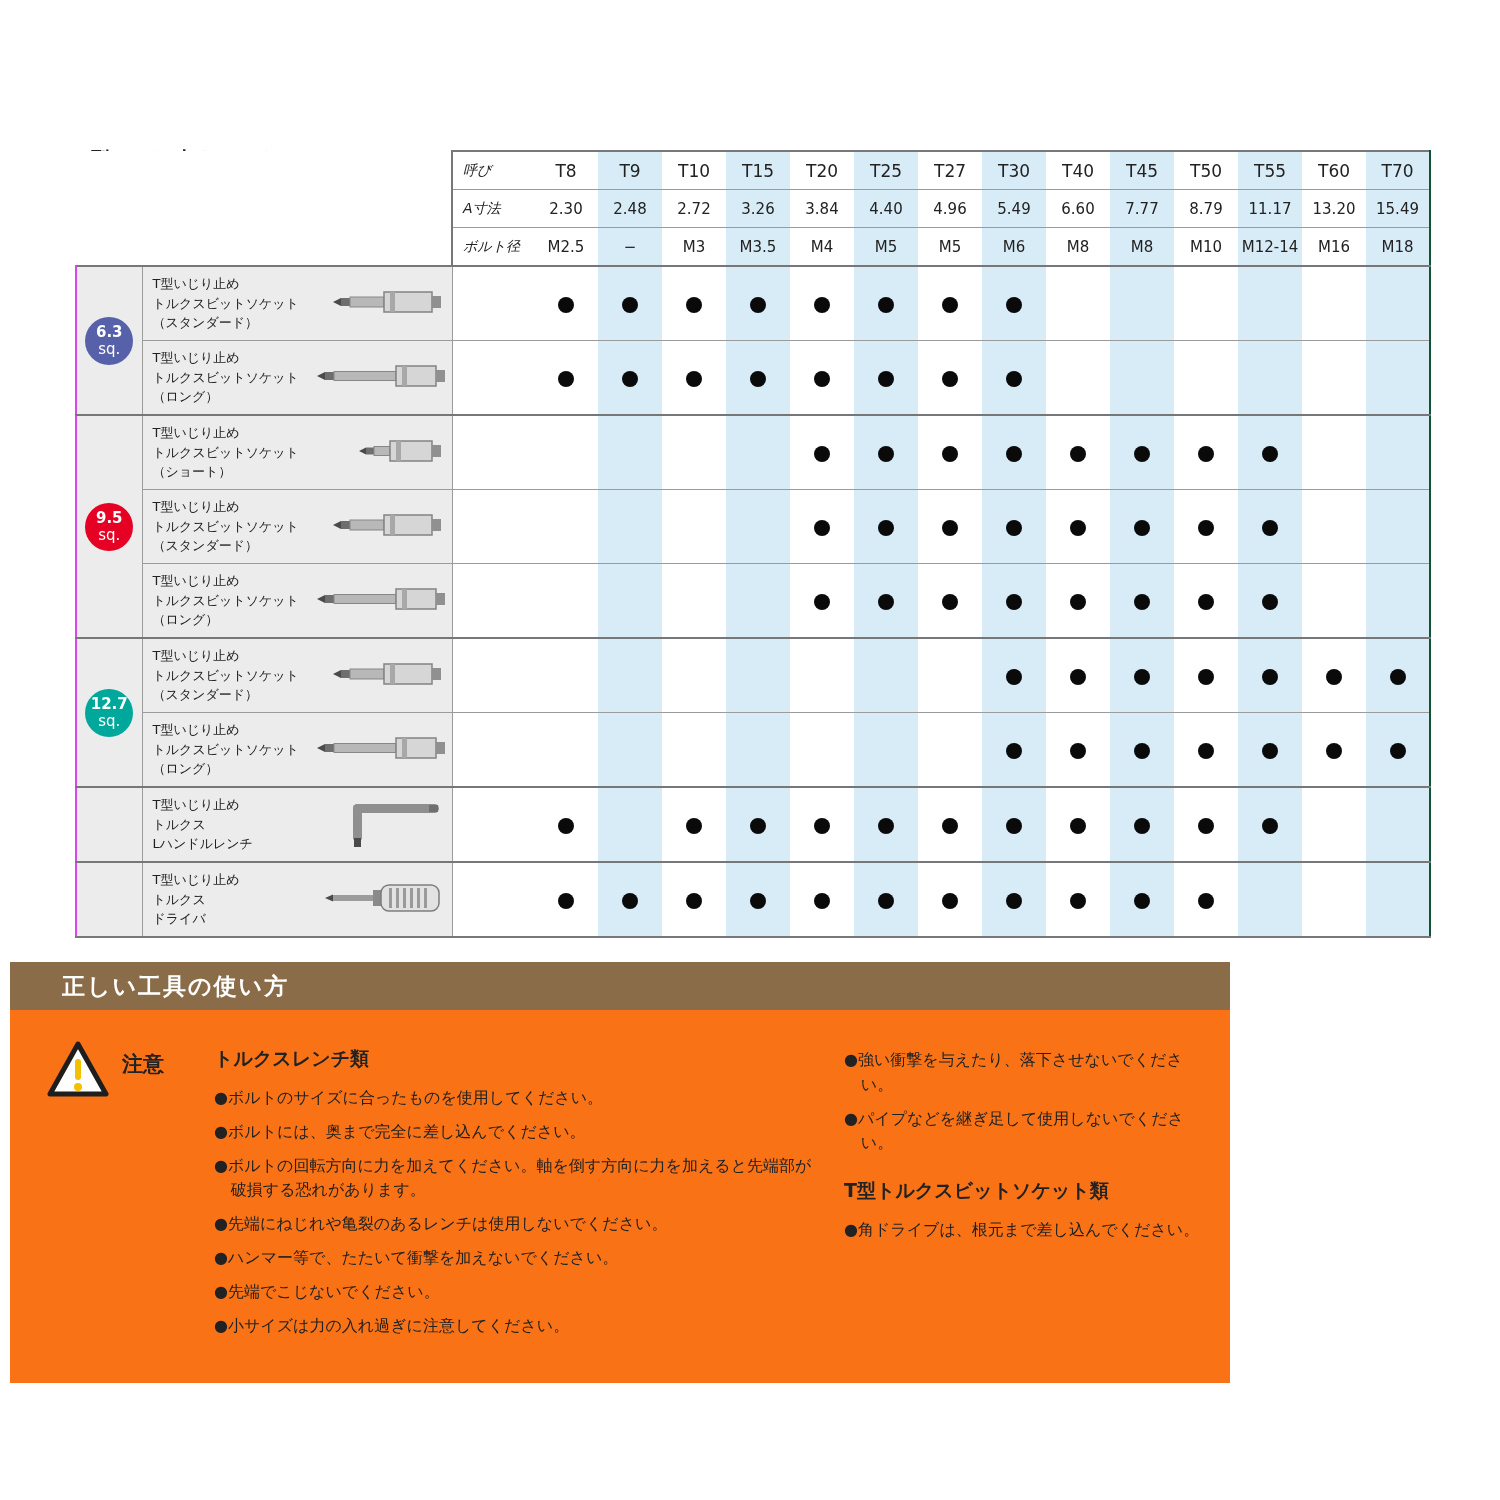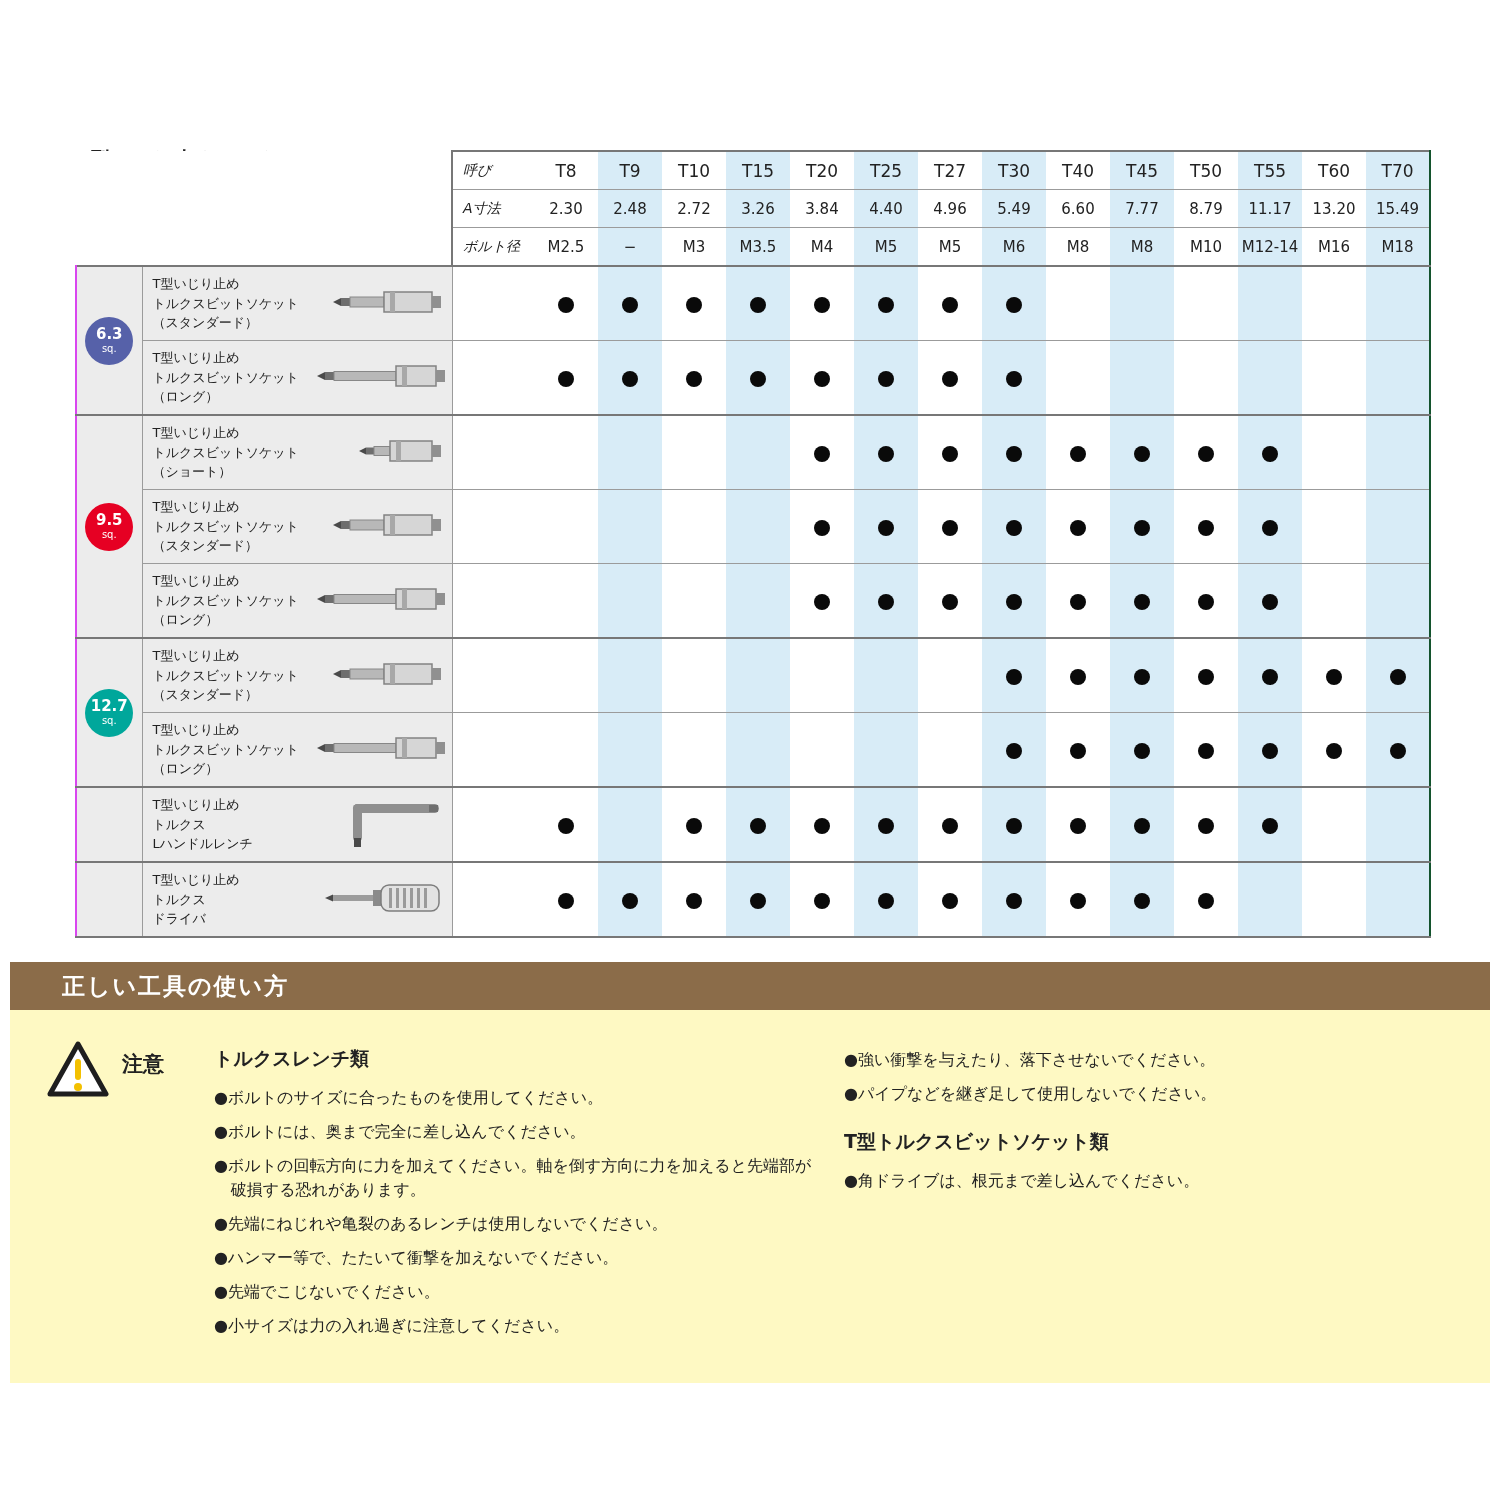--- a/index.html
+++ b/index.html
@@ -35,28 +35,28 @@
   #matrix-table .spacer    { border-right: none; }
   #matrix-table .dot-cell  { border-left: none; border-right: none; text-align: center; vertical-align: middle; }
   #matrix-table .stripe    { background: #d8ecf7; }
   #matrix-table .colend    { border-right: 2px solid #14532d; }
   #matrix-table .gend      { border-bottom: 2px solid #777; }
 
   .lbl-line { font-size: 13px; line-height: 1.5; padding-left: 10px; white-space: nowrap; }
   .badge { width: 48px; height: 48px; border-radius: 50%; margin: 0 auto; color: #fff;
            display: flex; flex-direction: column; align-items: center; justify-content: center; line-height: 1; }
   .badge-val { font-size: 15px; font-weight: bold; }
-  .badge-unit { font-size: 10px; margin-top: 2px; }
+  .badge-unit { font-size: 15px; margin-top: 2px; }
   .dot { display: inline-block; width: 16px; height: 16px; border-radius: 50%; background: #0a0a0a; vertical-align: middle; }
 
   
-  .usage { position: absolute; left: 10px; top: 962px; width: 1480px; }
+  .usage { position: absolute; left: 10px; top: 962px; width: 1220px; }
   .usage-header { height: 48px; background: #8b6c49; color: #fff; display: flex; align-items: center;
                   padding-left: 52px; font-size: 23px; font-weight: bold; letter-spacing: 2px; box-sizing: border-box; }
-  .usage-body { background: #fef9c3; display: flex; padding: 30px 30px 36px 36px; box-sizing: border-box; min-height: 322px; }
+  .usage-body { background: #f97316; display: flex; padding: 30px 30px 36px 36px; box-sizing: border-box; min-height: 322px; }
   .caution-col { width: 168px; display: flex; align-items: flex-start; flex-shrink: 0; }
   .caution-label { font-size: 21px; font-weight: bold; margin: 10px 0 0 12px; }
   .left-col { width: 600px; flex-shrink: 0; }
   .right-col { flex: 1; padding-left: 30px; }
   .usage-heading { font-size: 19px; font-weight: bold; margin: 6px 0 14px 0; }
   .right-col .usage-heading { margin-top: 22px; }
   ul.bullets { list-style: none; margin: 0; padding: 0; }
   ul.bullets li { font-size: 16px; line-height: 1.55; margin-bottom: 9px; padding-left: 1.05em; text-indent: -1.05em; }
   .right-col ul.bullets:first-child { margin-top: 8px; }
 </style>

